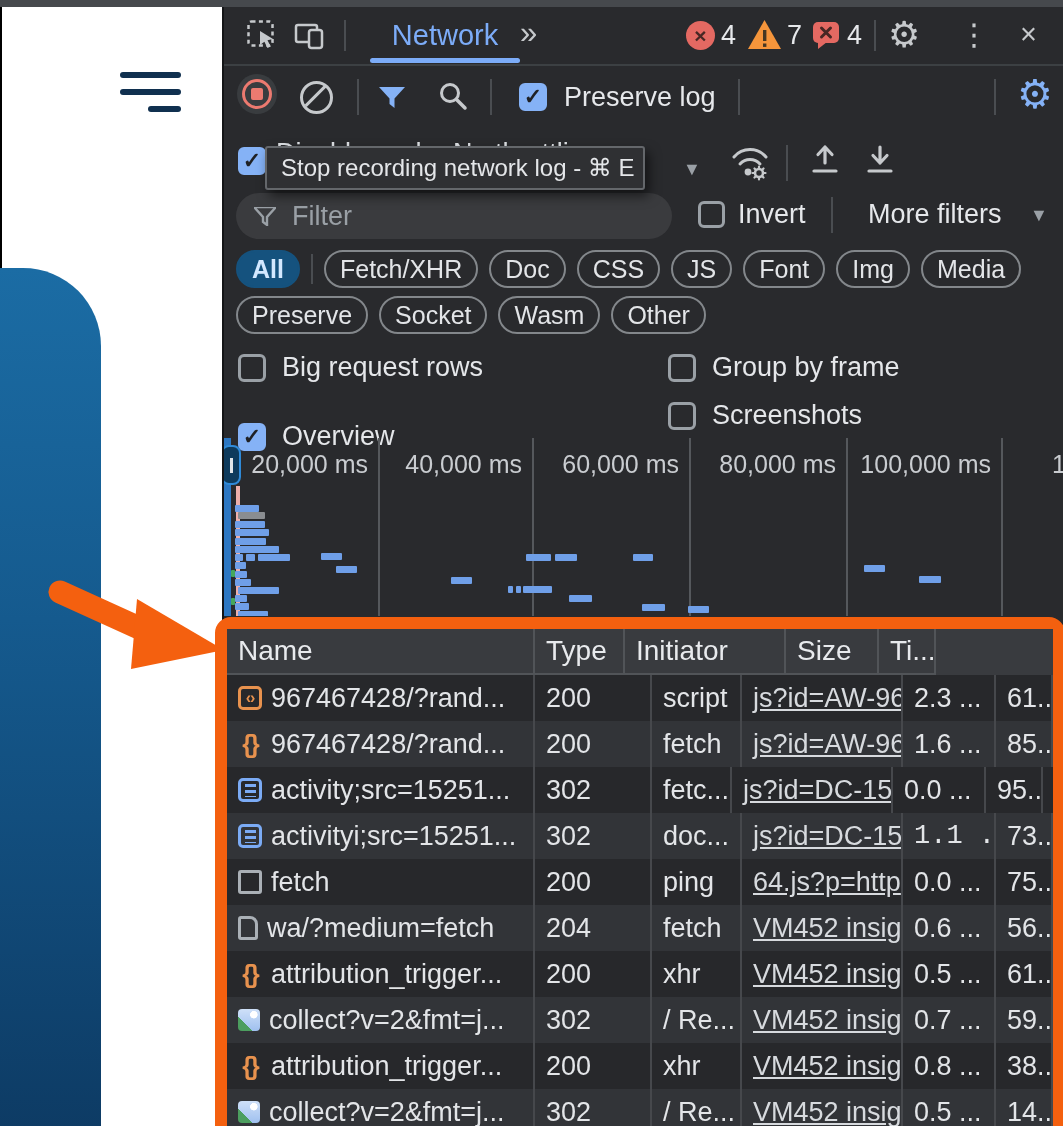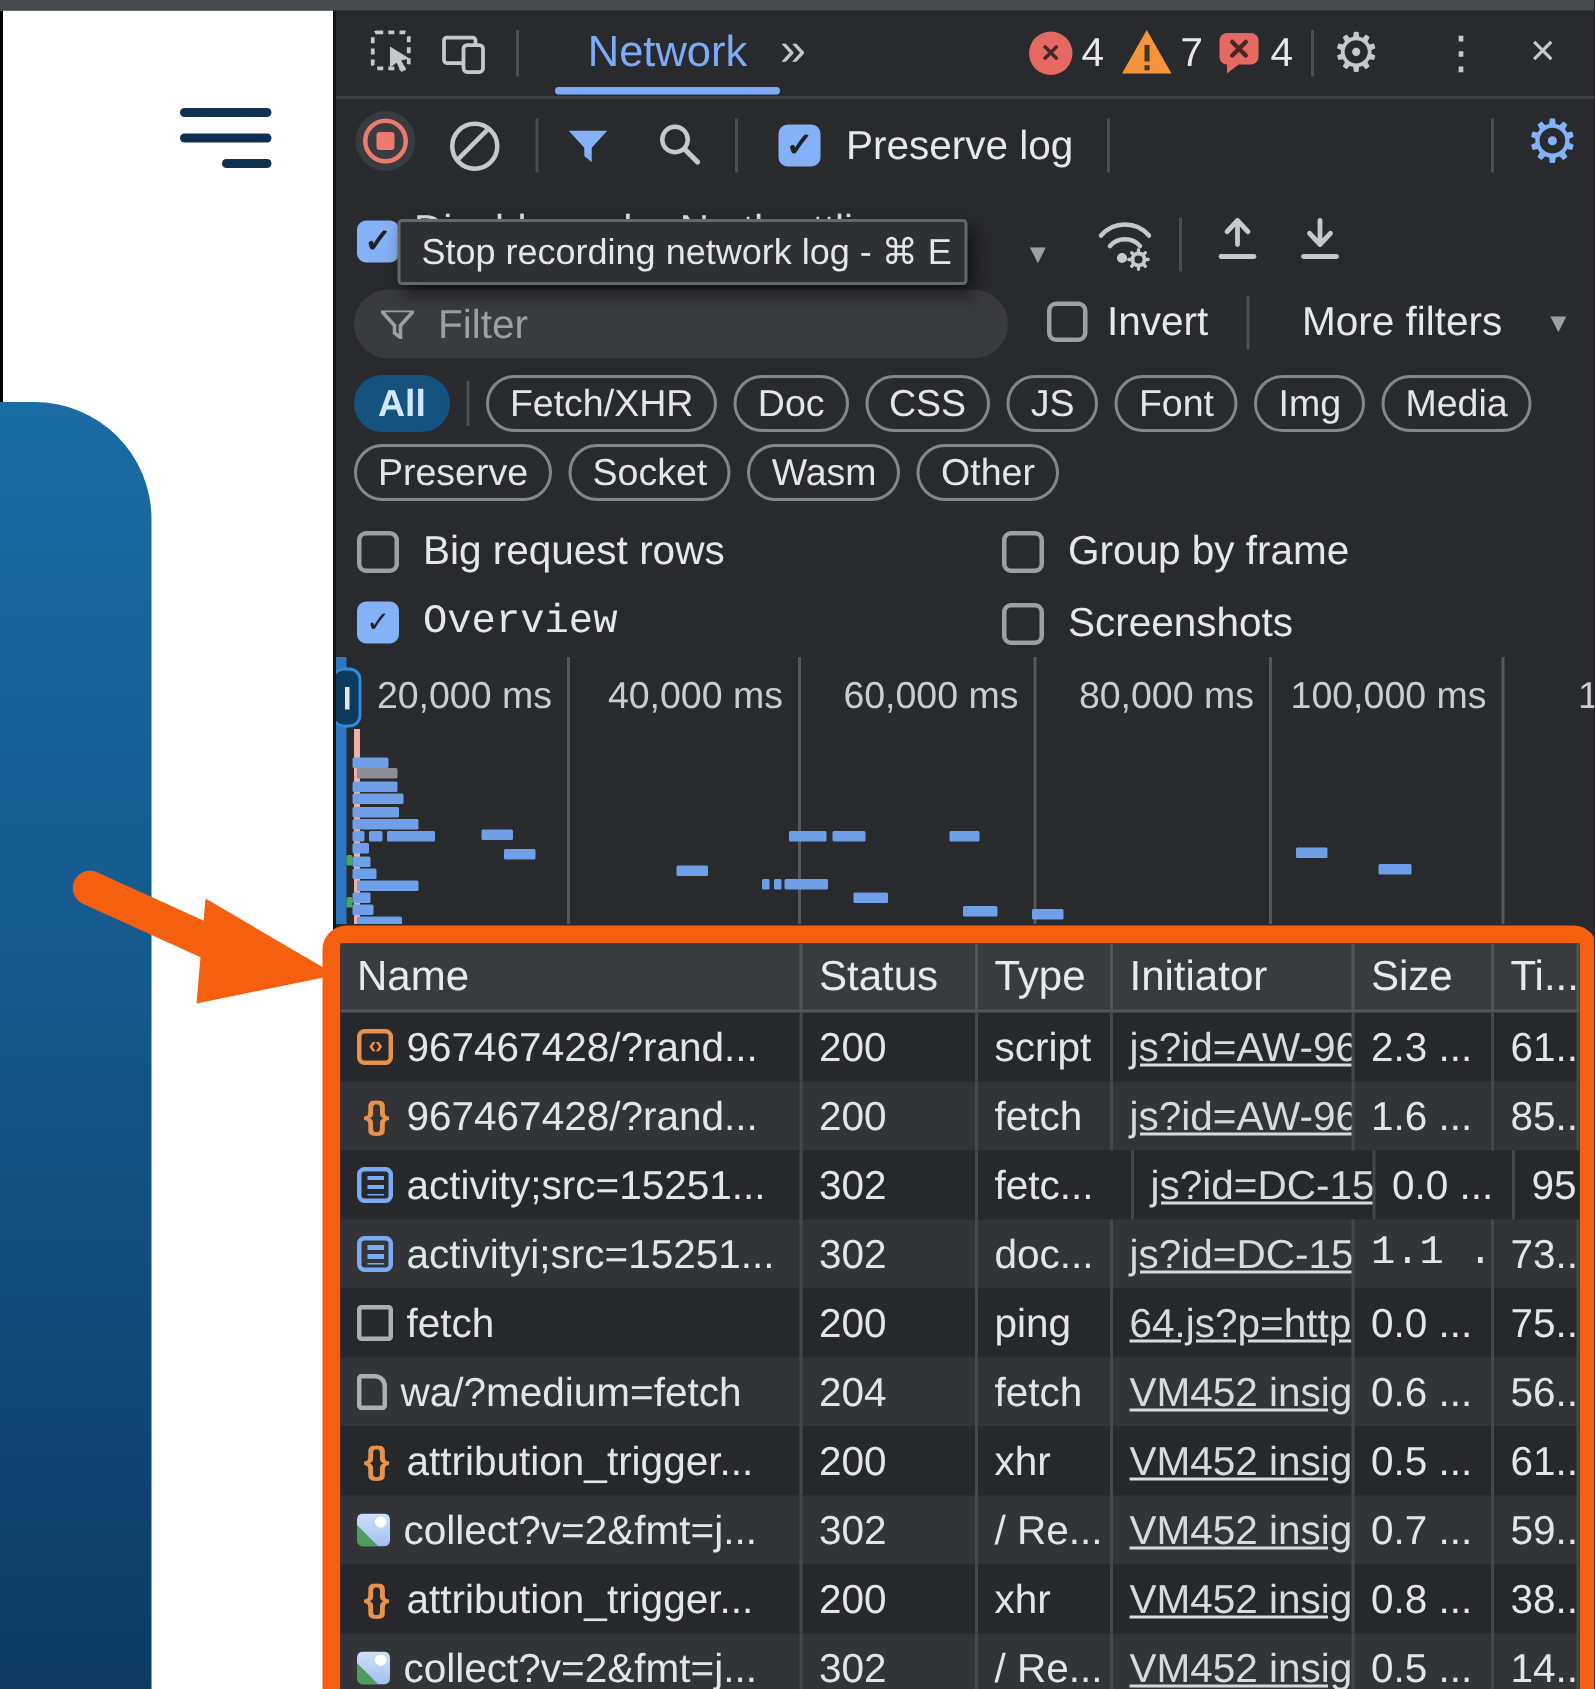--- a/index.html
+++ b/index.html
@@ -274,21 +274,21 @@
 
     <div id="options-host">
         <div class="opt" style="left: 14px; top: 345px;">
           <div class="cb"></div>
           <div class="opt-label">Big request rows</div>
         </div>
         <div class="opt" style="left: 444px; top: 345px;">
           <div class="cb"></div>
           <div class="opt-label">Group by frame</div>
         </div>
-        <div class="opt" style="left: 14px; top: 393px; font-family: Liberation Mono, monospace;">
+        <div class="opt" style="left: 14px; top: 414px;">
           <div class="cb on"></div>
           <div class="opt-label">Overview</div>
         </div>
         <div class="opt" style="left: 444px; top: 393px;">
           <div class="cb"></div>
           <div class="opt-label">Screenshots</div>
         </div>
       </div>
 
     <div id="timeline">
@@ -341,21 +341,20 @@
           <div class="bar b" style="left: 464px; top: 168px; width: 21px;"></div>
           <div class="bar b" style="left: 14px; top: 173px; width: 30px;"></div>
         </div>
       <div id="tl-handle"></div>
     </div>
   </div>
 
   <div id="nettable">
       <div class="tr head">
         <div class="td" style="width: 308px;">Name</div>
-        <div class="td" style="width: 117px;">Status</div>
         <div class="td" style="width: 90px;">Type</div>
         <div class="td" style="width: 161px;">Initiator</div>
         <div class="td" style="width: 93px;">Size</div>
         <div class="td" style="width: 57px;">Ti...</div>
       </div>
       <div class="tr odd">
         <div class="td" style="width: 308px;">
           <div class="ric script">‹›</div>
           <span>967467428/?rand...</span>
         </div>
@@ -399,21 +398,21 @@
       <div class="tr odd">
         <div class="td" style="width: 308px;">
           <div class="ric doc">
             <i></i>
           </div>
           <span>activity;src=15251...</span>
         </div>
         <div class="td" style="width: 117px;">
           <span>302</span>
         </div>
-        <div class="td" style="width: 104px;">
+        <div class="td" style="width: 80px;">
           <span>fetc...</span>
         </div>
         <div class="td link-cell" style="width: 161px;">
           <span>js?id=DC-15</span>
         </div>
         <div class="td" style="width: 93px;">
           <span>0.0 ...</span>
         </div>
         <div class="td" style="width: 57px;">
           <span>95..</span>

